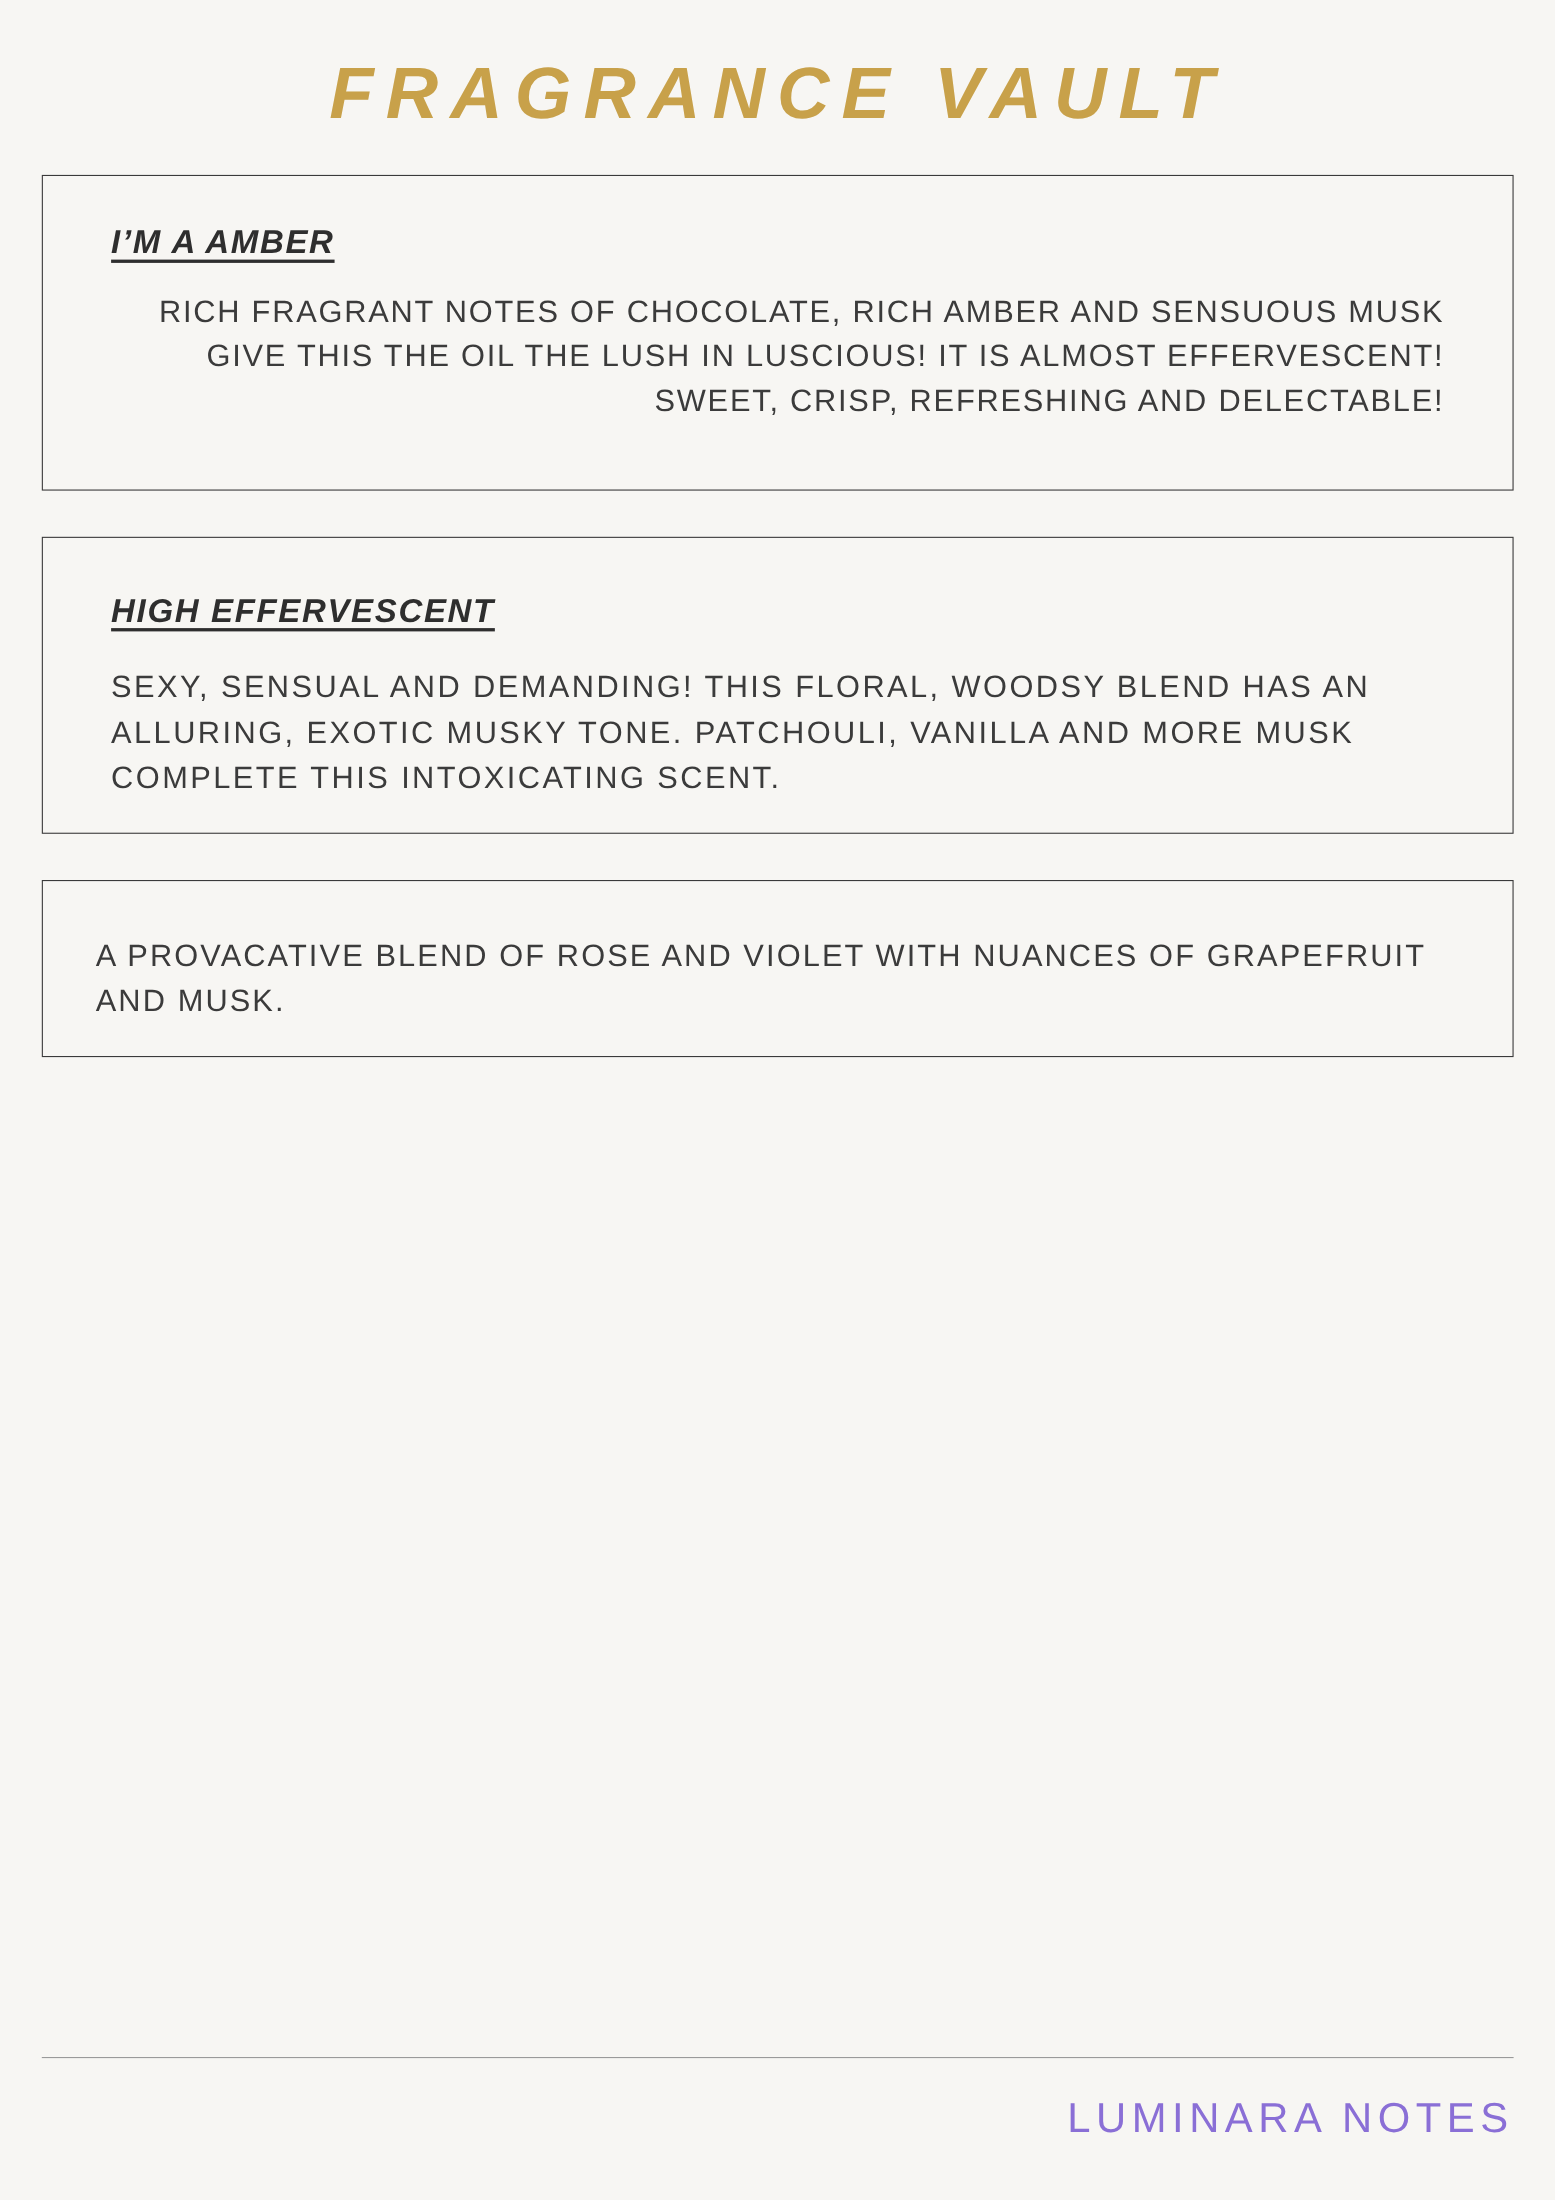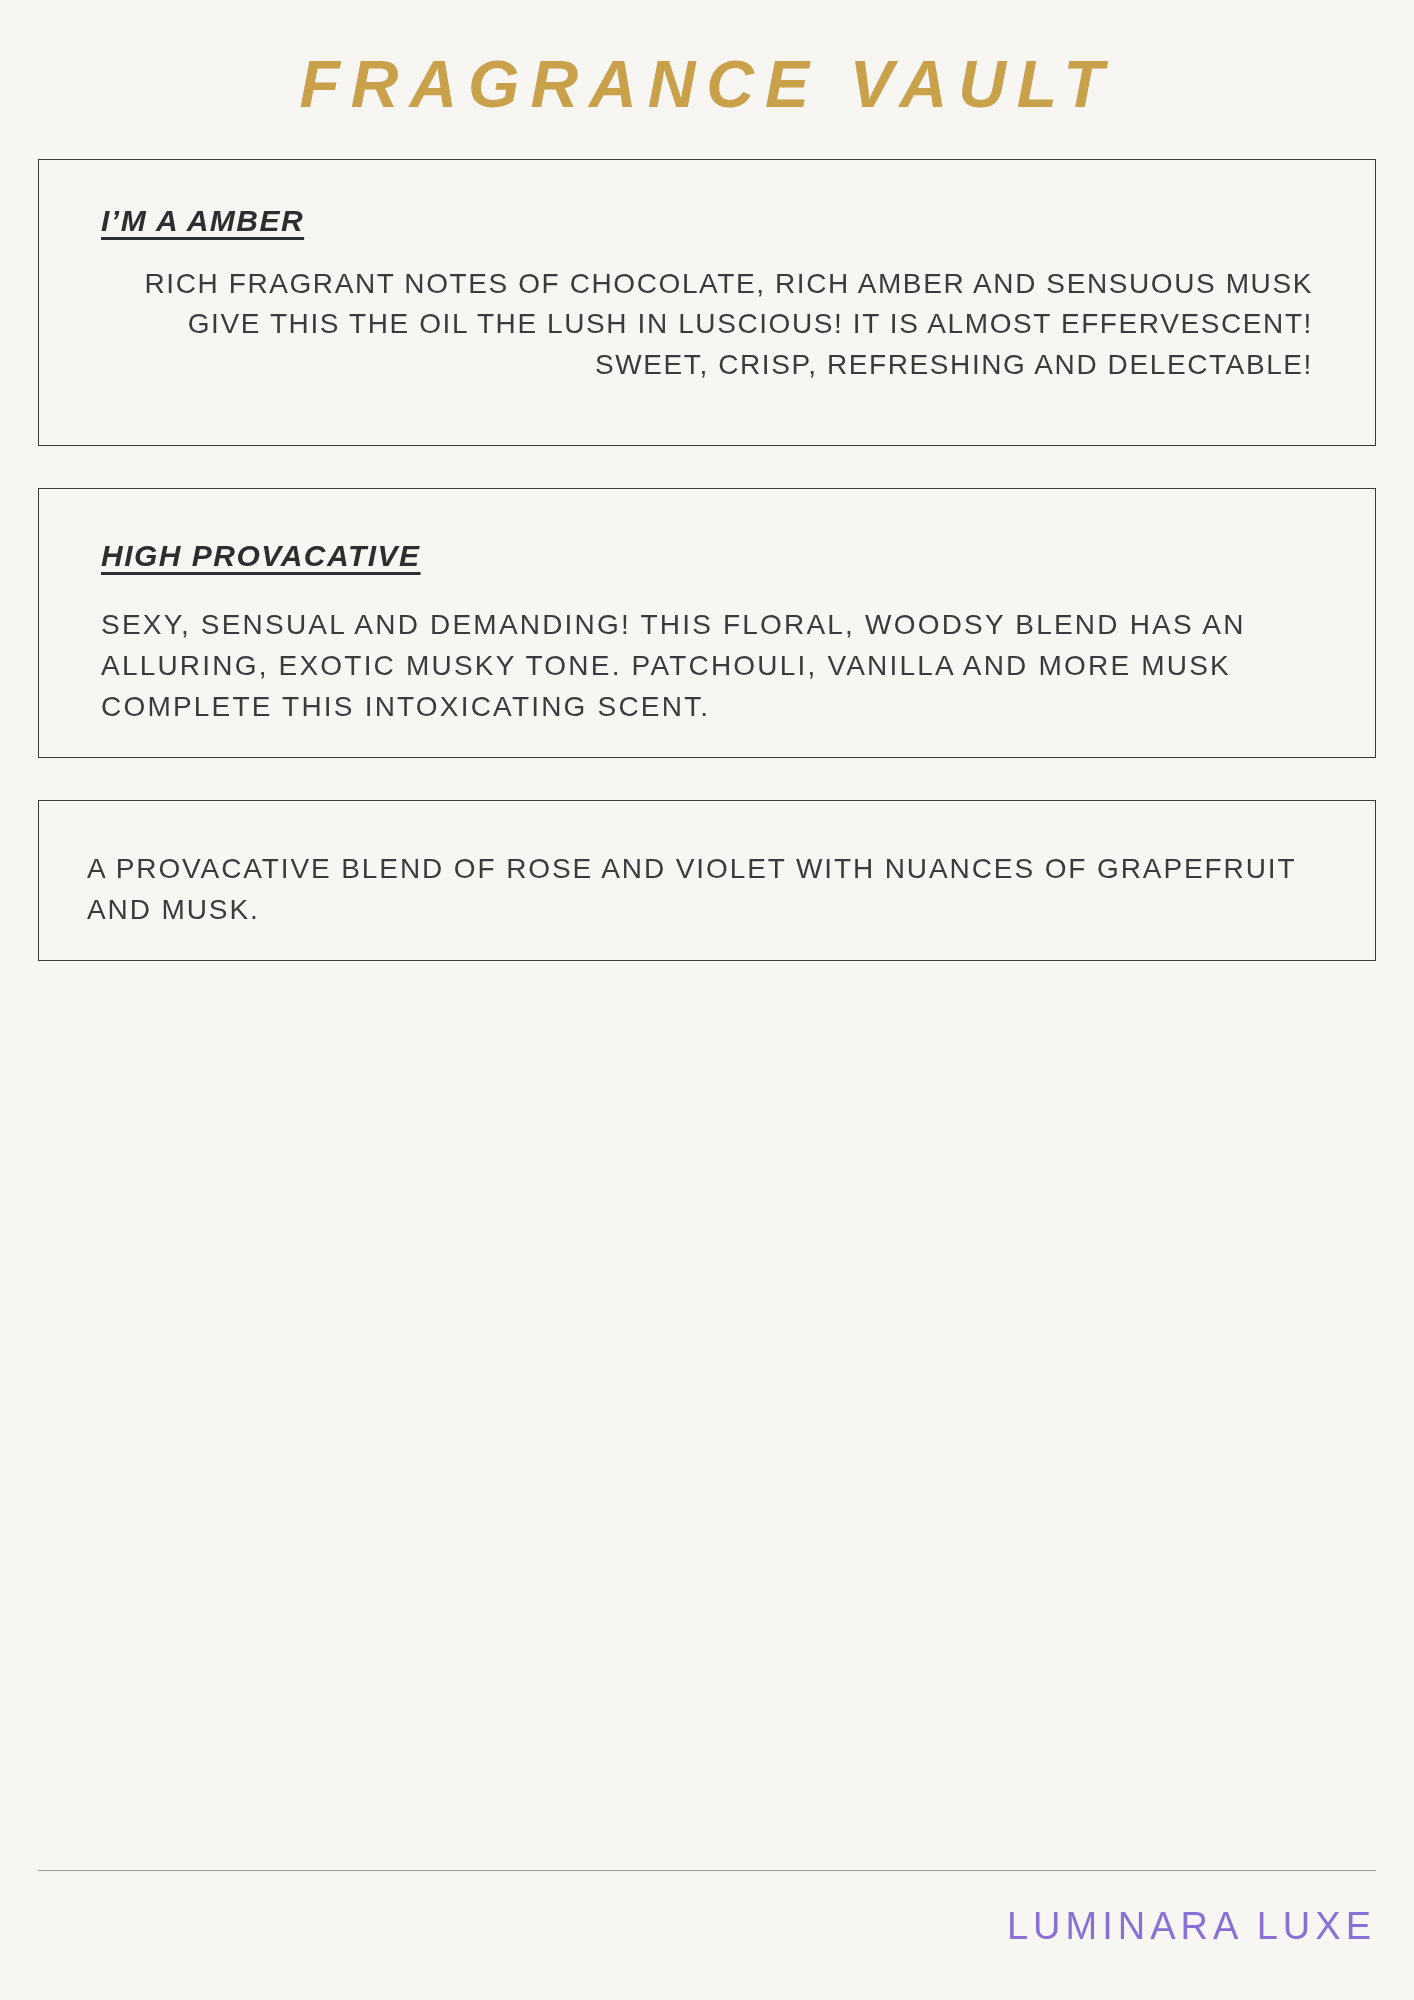--- a/index.html
+++ b/index.html
@@ -97,28 +97,28 @@
   <h1 class="title">FRAGRANCE VAULT</h1>
 
   <div class="cards">
 
     <div class="card card-1">
       <div class="card-title">I’M A AMBER</div>
       <p class="card-body">RICH FRAGRANT NOTES OF CHOCOLATE, RICH AMBER AND SENSUOUS MUSK GIVE THIS THE OIL THE LUSH IN LUSCIOUS! IT IS ALMOST EFFERVESCENT! SWEET, CRISP, REFRESHING AND DELECTABLE!</p>
     </div>
 
     <div class="card card-2">
-      <div class="card-title">HIGH PROVACATIVE</div>
+      <div class="card-title">HIGH EFFERVESCENT</div>
       <p class="card-body">SEXY, SENSUAL AND DEMANDING! THIS FLORAL, WOODSY BLEND HAS AN ALLURING, EXOTIC MUSKY TONE. PATCHOULI, VANILLA AND MORE MUSK COMPLETE THIS INTOXICATING SCENT.</p>
     </div>
 
     <div class="card card-3">
       <p class="card-body">A PROVACATIVE BLEND OF ROSE AND VIOLET WITH NUANCES OF GRAPEFRUIT AND MUSK.</p>
     </div>
 
   </div>
 
   <div class="footer">
     <div class="footer-rule"></div>
-    <div class="brand">LUMINARA LUXE</div>
+    <div class="brand">LUMINARA NOTES</div>
   </div>
 
 </div>
 
 </body></html>

